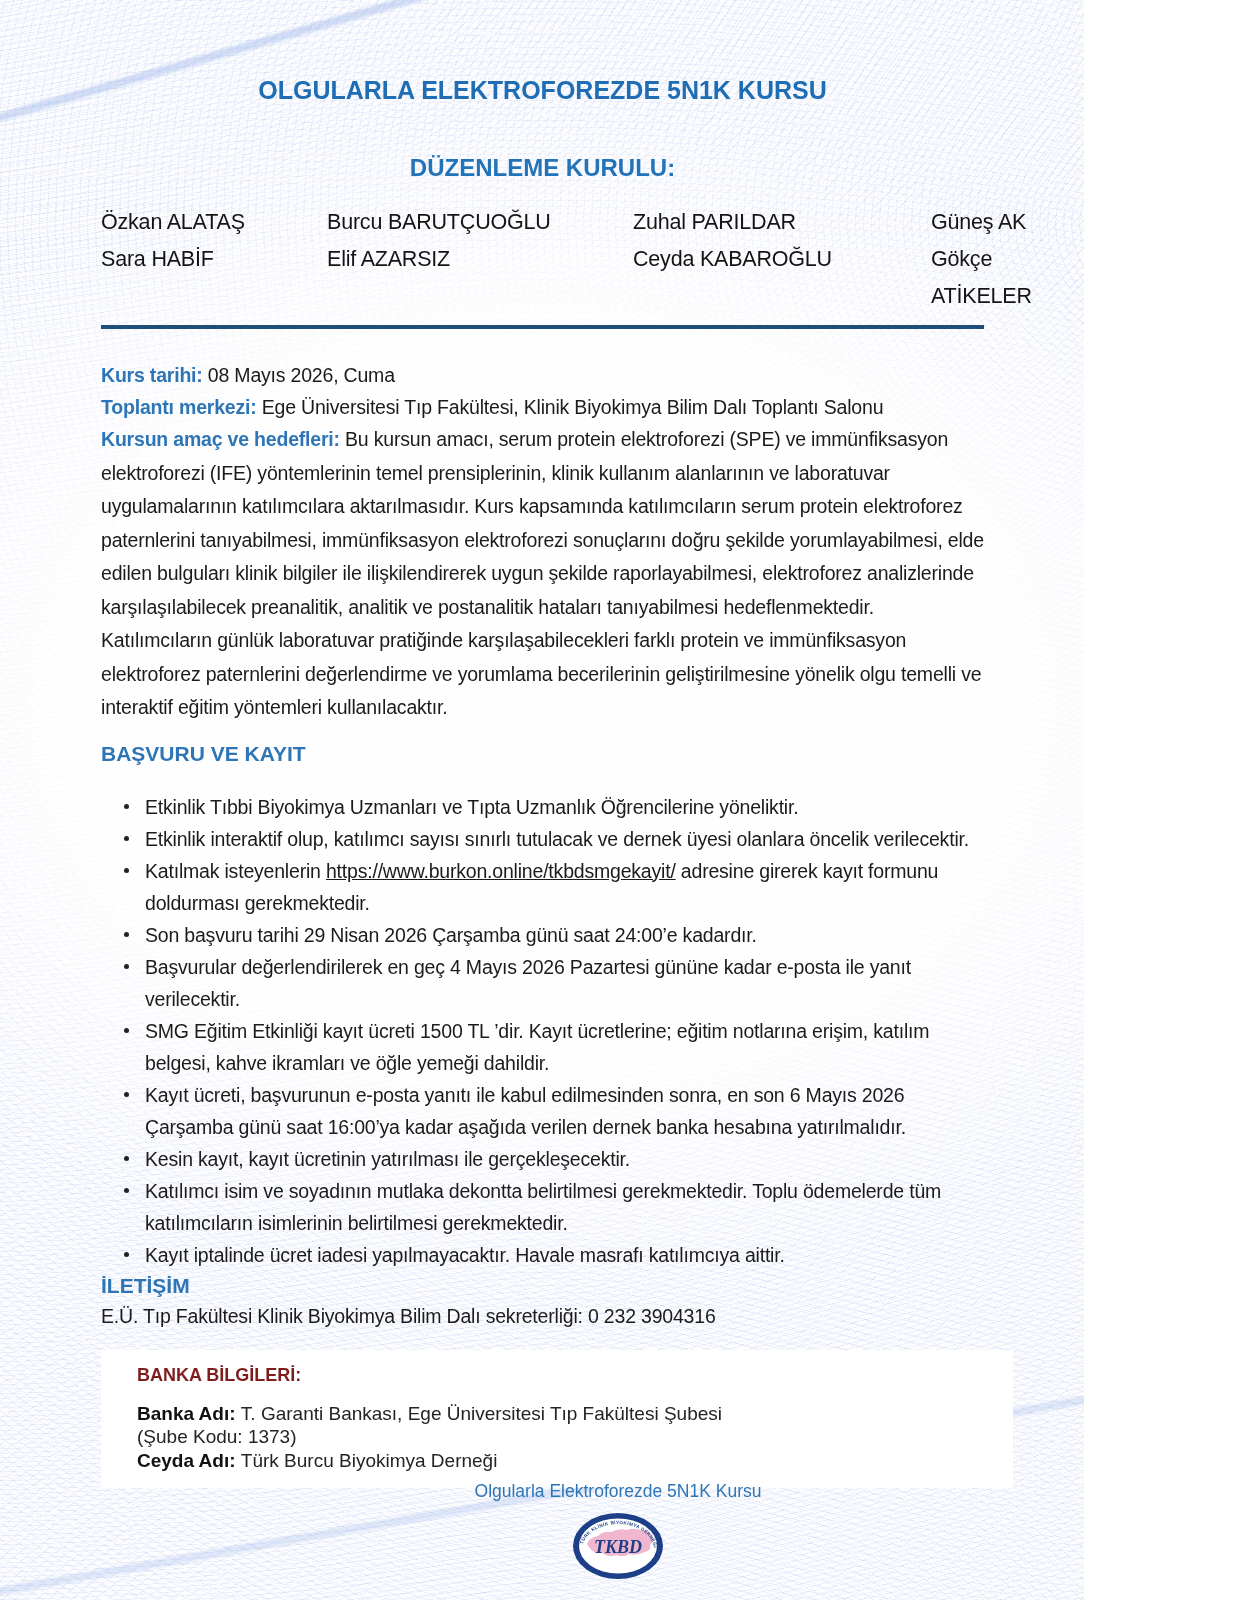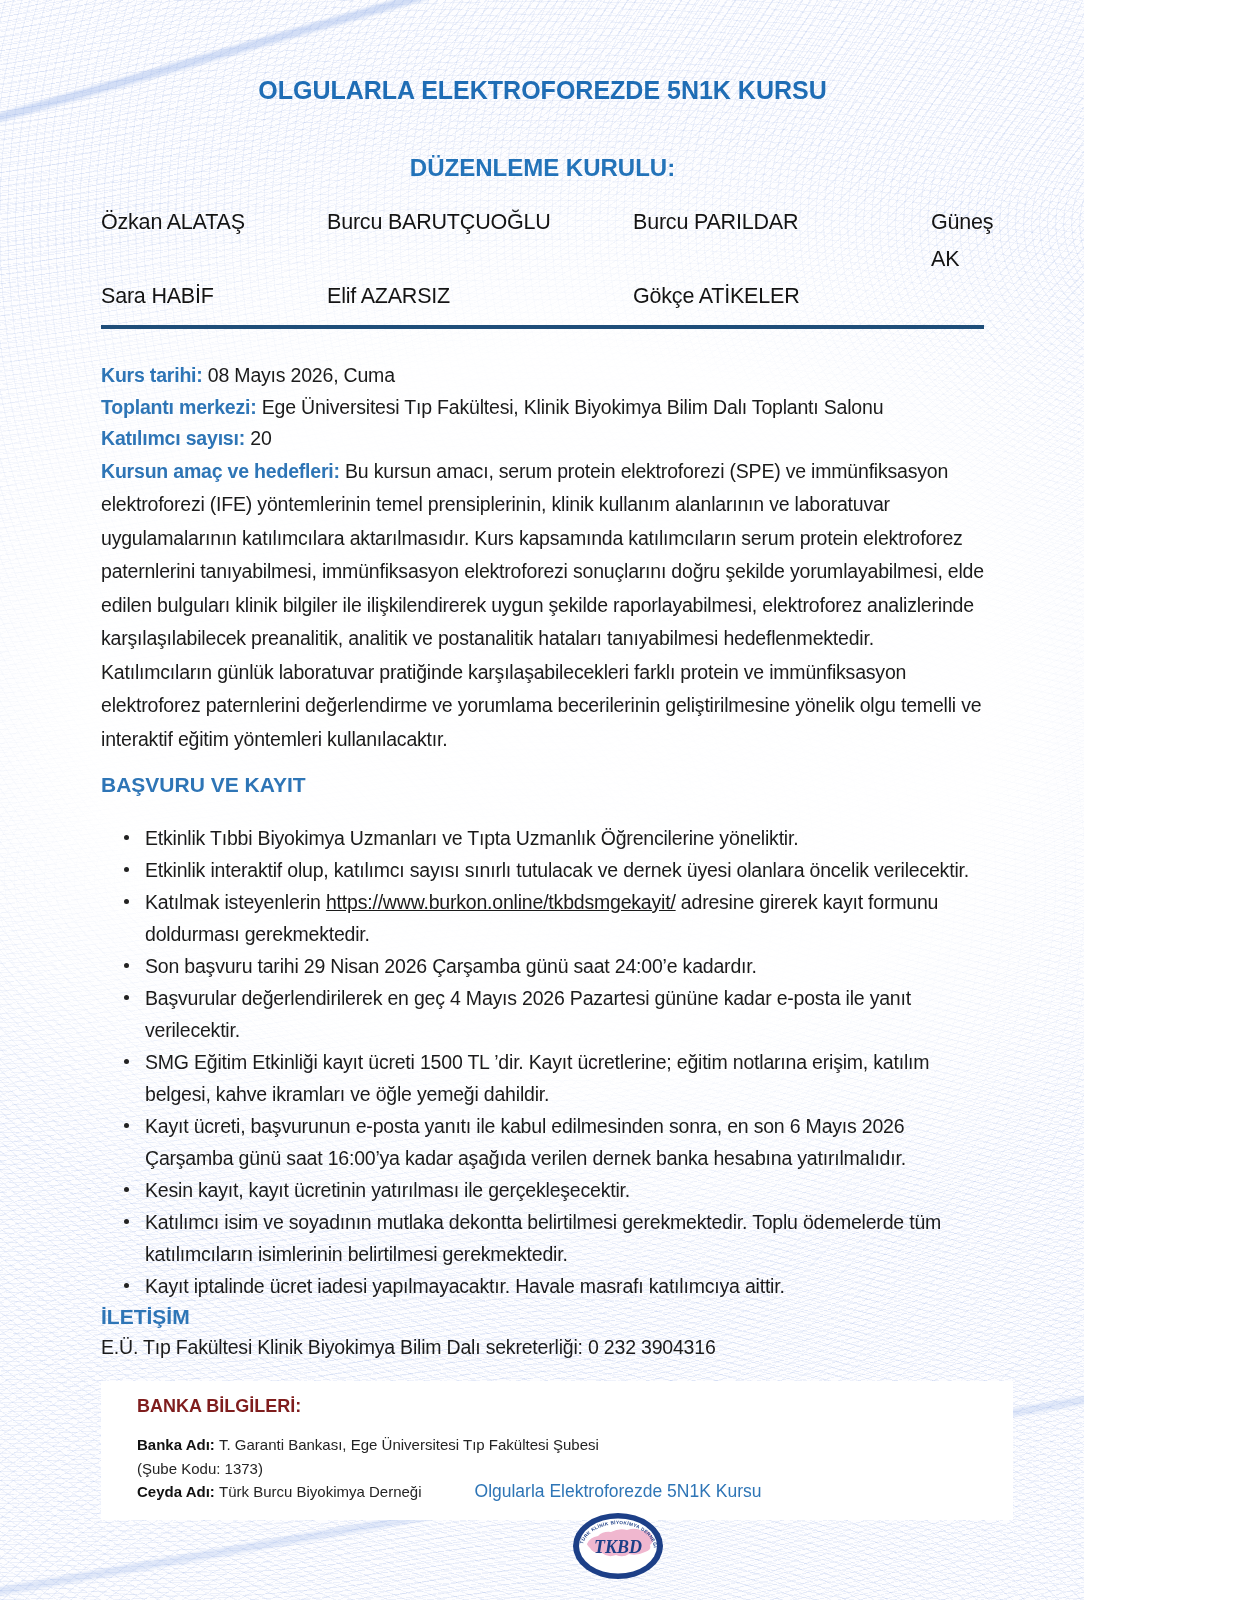--- a/index.html
+++ b/index.html
@@ -70,21 +70,21 @@
     margin-top:18px;
     width:912px;
     background:#ffffff;
     padding:14px 0 16px 36px;
     box-sizing:border-box;
   }
   .bank-heading{
     font-size:18px;line-height:22px;font-weight:bold;color:#7f1d1d;
     letter-spacing:0;margin-bottom:16px;
   }
-  .bank-rows{font-size:15px;line-height:23.5px;color:#242424;letter-spacing:0;}
+  .bank-rows{font-size:19px;line-height:23.5px;color:#242424;letter-spacing:0;}
   .bank-rows b{color:#111;}
   .footer-caption{
     position:absolute;left:0;top:1481px;width:1236px;
     text-align:center;font-size:17.5px;color:#2e75b6;letter-spacing:0;
   }
   .logo-wrap{
     position:absolute;left:0;top:1510px;width:1236px;
     display:flex;justify-content:center;
   }
 </style>
@@ -94,33 +94,33 @@
 <div class="page">
   <div class="content">
 
     <h1 class="title">OLGULARLA ELEKTROFOREZDE 5N1K KURSU</h1>
 
     <h2 class="committee-heading">DÜZENLEME KURULU:</h2>
 
     <div class="committee" id="committee">
         <div class="member">Özkan ALATAŞ</div>
         <div class="member">Burcu BARUTÇUOĞLU</div>
-        <div class="member">Burcu PARILDAR</div>
+        <div class="member">Zuhal PARILDAR</div>
         <div class="member">Güneş AK</div>
         <div class="member">Sara HABİF</div>
         <div class="member">Elif AZARSIZ</div>
+        <div class="member">Ceyda KABAROĞLU</div>
         <div class="member">Gökçe ATİKELER</div>
       </div>
 
     <hr class="rule">
 
     <div class="details" id="details">
         <div class="dline"><span class="label">Kurs tarihi: </span><span>08 Mayıs 2026, Cuma</span></div>
         <div class="dline"><span class="label">Toplantı merkezi: </span><span>Ege Üniversitesi Tıp Fakültesi, Klinik Biyokimya Bilim Dalı Toplantı Salonu</span></div>
-        <div class="dline"><span class="label">Katılımcı sayısı: </span><span>20</span></div>
       </div>
 
     <div class="para"><span class="label">Kursun amaç ve hedefleri:</span><span> <span>Bu kursun amacı, serum protein elektroforezi (SPE) ve immünfiksasyon elektroforezi (IFE) yöntemlerinin temel prensiplerinin, klinik kullanım alanlarının ve laboratuvar uygulamalarının katılımcılara aktarılmasıdır. Kurs kapsamında katılımcıların serum protein elektroforez paternlerini tanıyabilmesi, immünfiksasyon elektroforezi sonuçlarını doğru şekilde yorumlayabilmesi, elde edilen bulguları klinik bilgiler ile ilişkilendirerek uygun şekilde raporlayabilmesi, elektroforez analizlerinde karşılaşılabilecek preanalitik, analitik ve postanalitik hataları tanıyabilmesi hedeflenmektedir.</span></span></div>
     <div class="para">Katılımcıların günlük laboratuvar pratiğinde karşılaşabilecekleri farklı protein ve immünfiksasyon elektroforez paternlerini değerlendirme ve yorumlama becerilerinin geliştirilmesine yönelik olgu temelli ve interaktif eğitim yöntemleri kullanılacaktır.</div>
 
     <h3 class="section-heading">BAŞVURU VE KAYIT</h3>
 
     <ul class="bullets" id="bullets">
         <li><span>Etkinlik Tıbbi Biyokimya Uzmanları ve Tıpta Uzmanlık Öğrencilerine yöneliktir.</span></li>
         <li><span>Etkinlik interaktif olup, katılımcı sayısı sınırlı tutulacak ve dernek üyesi olanlara öncelik verilecektir.</span></li>

